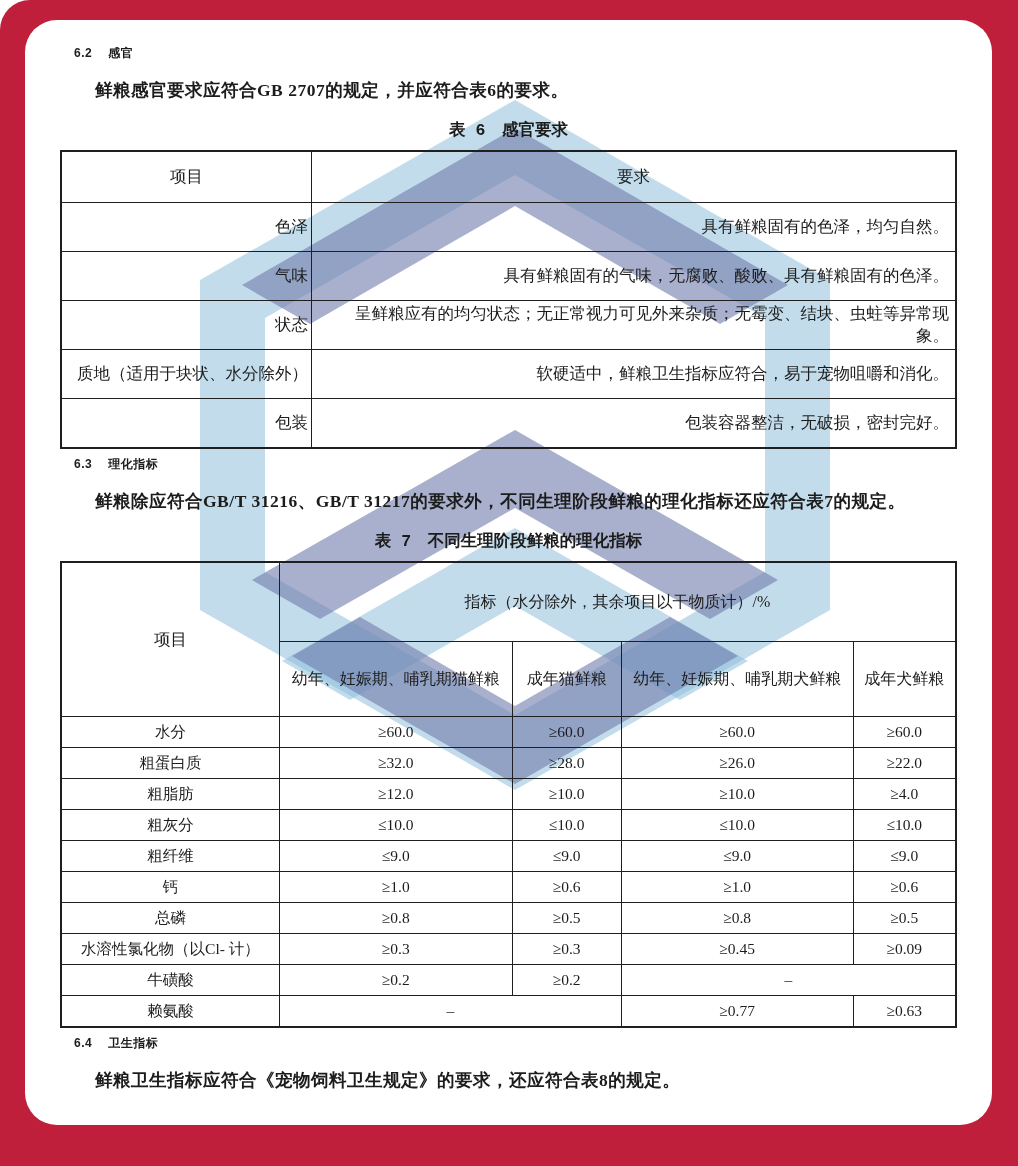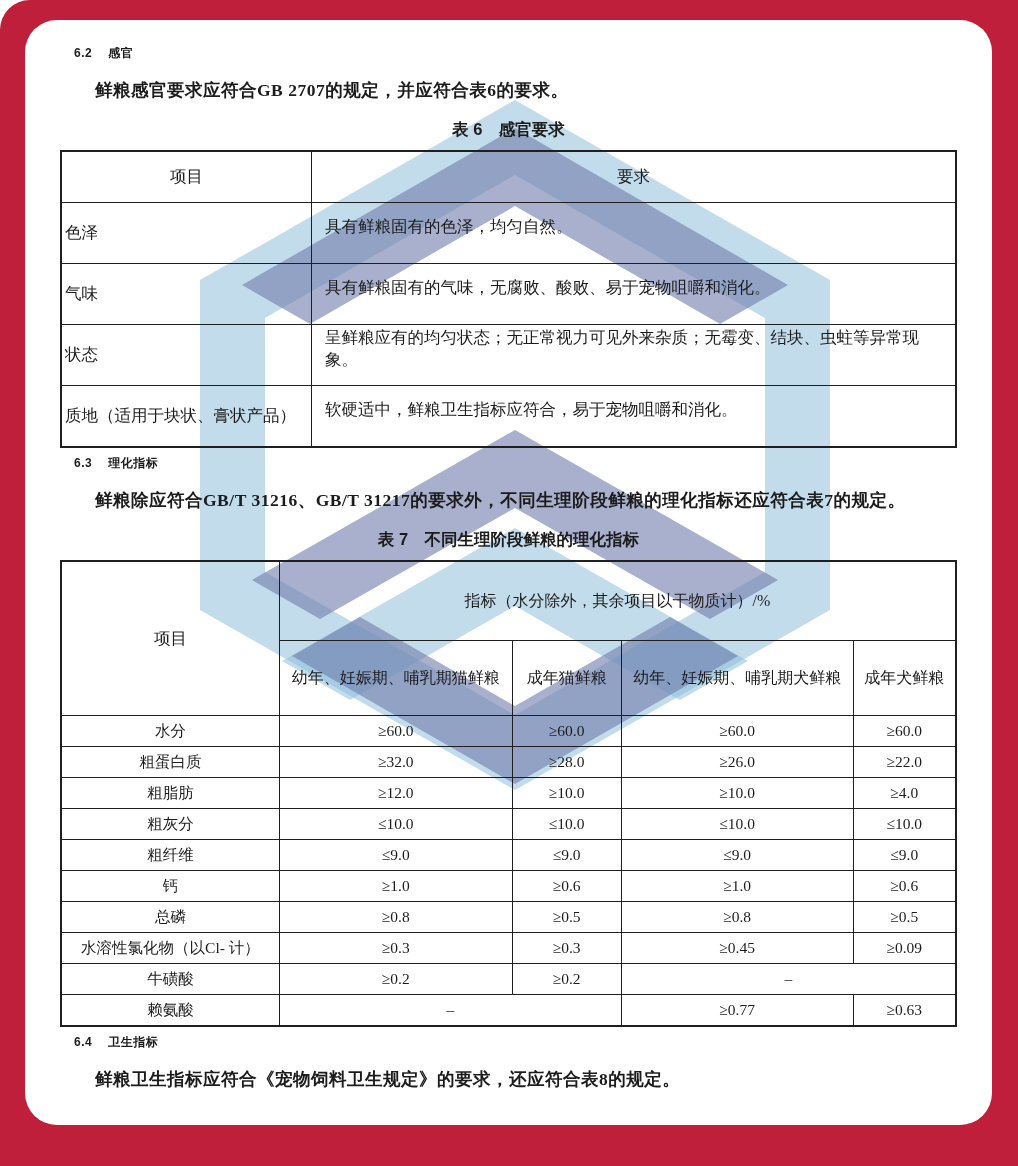--- a/index.html
+++ b/index.html
@@ -19,32 +19,32 @@
     font-size:12px;margin:7px 0 0 14px;letter-spacing:0.5px;
   }
   .section-heading .num{margin-right:16px;}
   #h62{margin-top:25px;}
   p.body-para{
     font-size:17.5px;line-height:1.55;margin:15px 0 0 0;text-indent:2em;
     letter-spacing:0.5px;
     font-weight:bold;
   }
   .tbl-caption{
-    text-align:center;font-family:Liberation Sans, sans-serif;
+    text-align:center;font-family:Liberation Mono, monospace;
     font-weight:bold;font-size:16.5px;margin:15px 0 9px 0;white-space:pre-wrap;
   }
   table{width:100%;border-collapse:collapse;table-layout:fixed;background:transparent;}
   table,th,td{border:1px solid #1f1f1f;}
   table{border-width:2px;}
   th,td{font-weight:normal;background:transparent;}
   
   #table6 th{height:48px;font-size:16.5px;text-align:center;}
   #table6 td{height:48px;font-size:16.5px;}
-  #table6 td.row-label{text-align:left;padding:0 3px;}
-  #table6 td.req{text-align:left;padding:0 6px 12px 13px;}
+  #table6 td.row-label{text-align:right;padding:0 3px;}
+  #table6 td.req{text-align:right;padding:0 6px 0 13px;}
   
   #table7 th{font-size:16px;text-align:center;padding:8px 2px;}
   #table7 .corner{font-size:16.5px;}
   #table7 .grp{height:62px;}
   #table7 .colhead{height:58px;}
   #table7 td{height:30px;font-size:15.5px;text-align:center;padding:0 2px;}
   #table7 td.row-label{font-size:15.5px;}
 </style>
 </head>
 <body>
@@ -82,29 +82,33 @@
               <th>要求</th>
             </tr>
           </thead>
         <tbody id="t6body">
             <tr>
               <td class="row-label">色泽</td>
               <td class="req">具有鲜粮固有的色泽，均匀自然。</td>
             </tr>
             <tr>
               <td class="row-label">气味</td>
-              <td class="req">具有鲜粮固有的气味，无腐败、酸败、易于宠物咀嚼和消化。</td>
+              <td class="req">具有鲜粮固有的气味，无腐败、酸败、具有鲜粮固有的色泽。</td>
             </tr>
             <tr>
               <td class="row-label">状态</td>
               <td class="req">呈鲜粮应有的均匀状态；无正常视力可见外来杂质；无霉变、结块、虫蛀等异常现象。</td>
             </tr>
             <tr>
-              <td class="row-label">质地（适用于块状、膏状产品）</td>
+              <td class="row-label">质地（适用于块状、水分除外）</td>
               <td class="req">软硬适中，鲜粮卫生指标应符合，易于宠物咀嚼和消化。</td>
+            </tr>
+            <tr>
+              <td class="row-label">包装</td>
+              <td class="req">包装容器整洁，无破损，密封完好。</td>
             </tr>
           </tbody>
       </table>
 
       <div class="section-heading">
         <span class="num">6.3</span><span>理化指标</span>
       </div>
       <p class="body-para">鲜粮除应符合GB/T 31216、GB/T 31217的要求外，不同生理阶段鲜粮的理化指标还应符合表7的规定。</p>
 
       <div class="tbl-caption">表 7　不同生理阶段鲜粮的理化指标</div>

